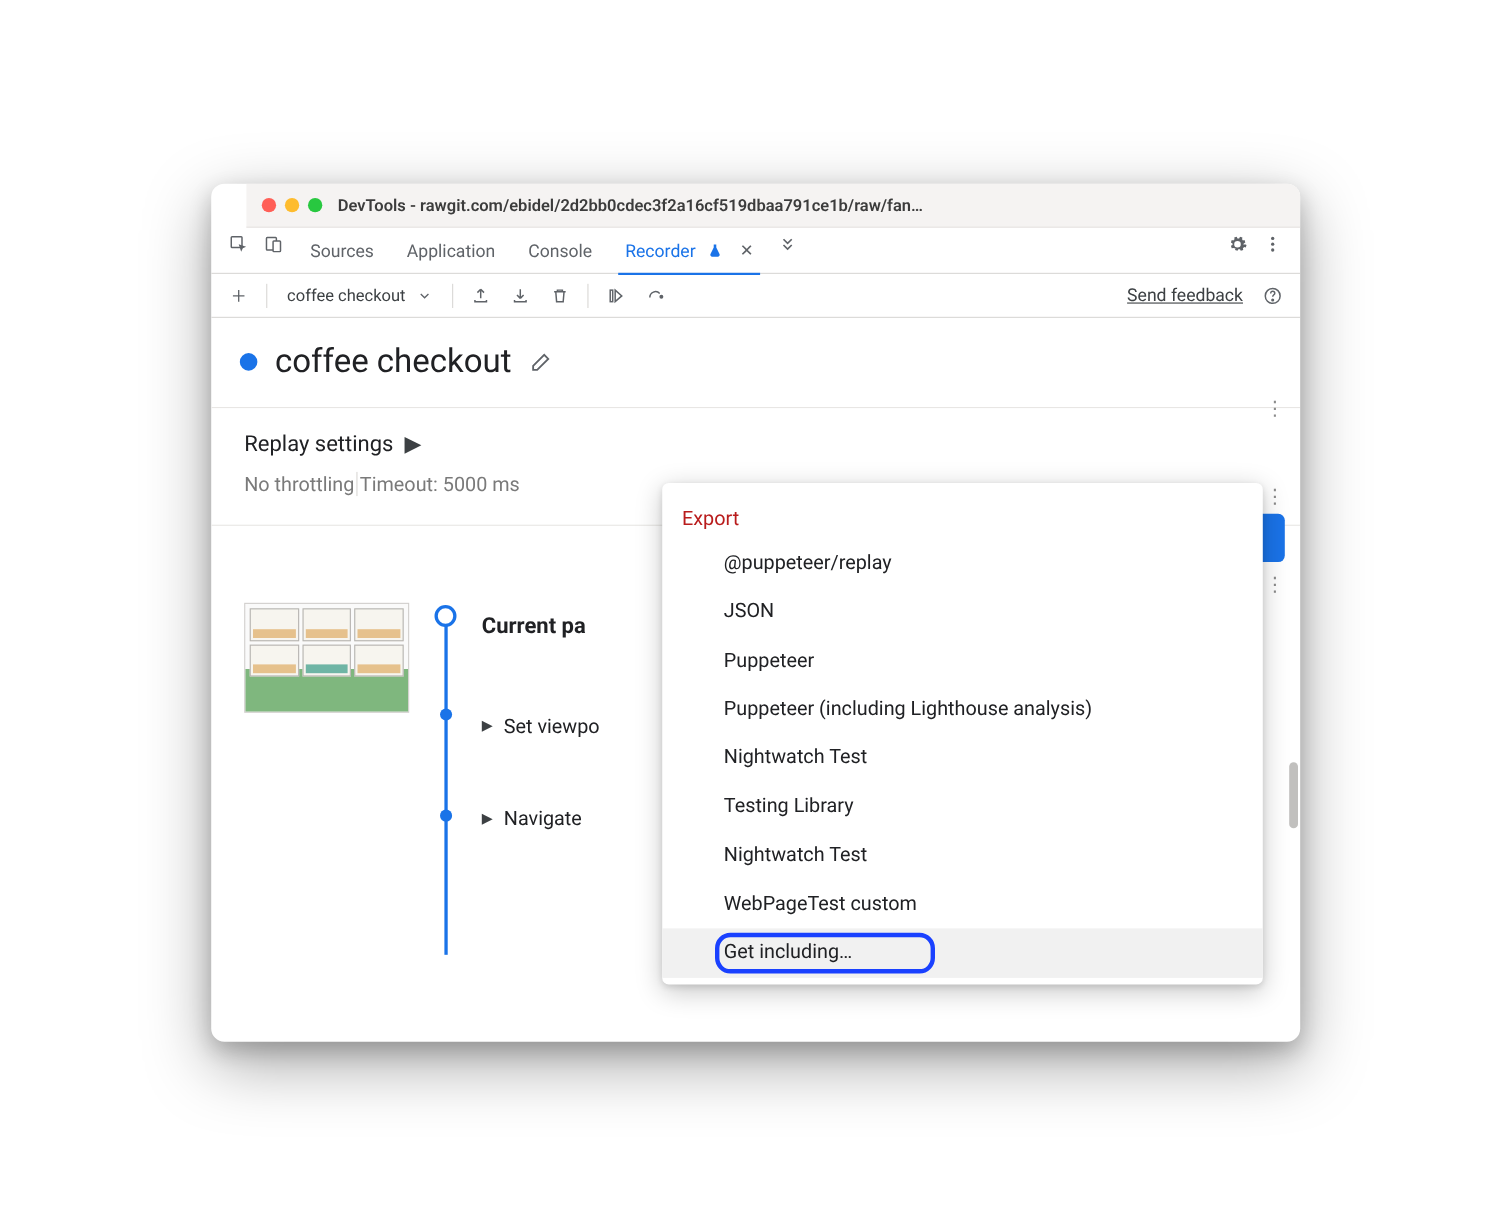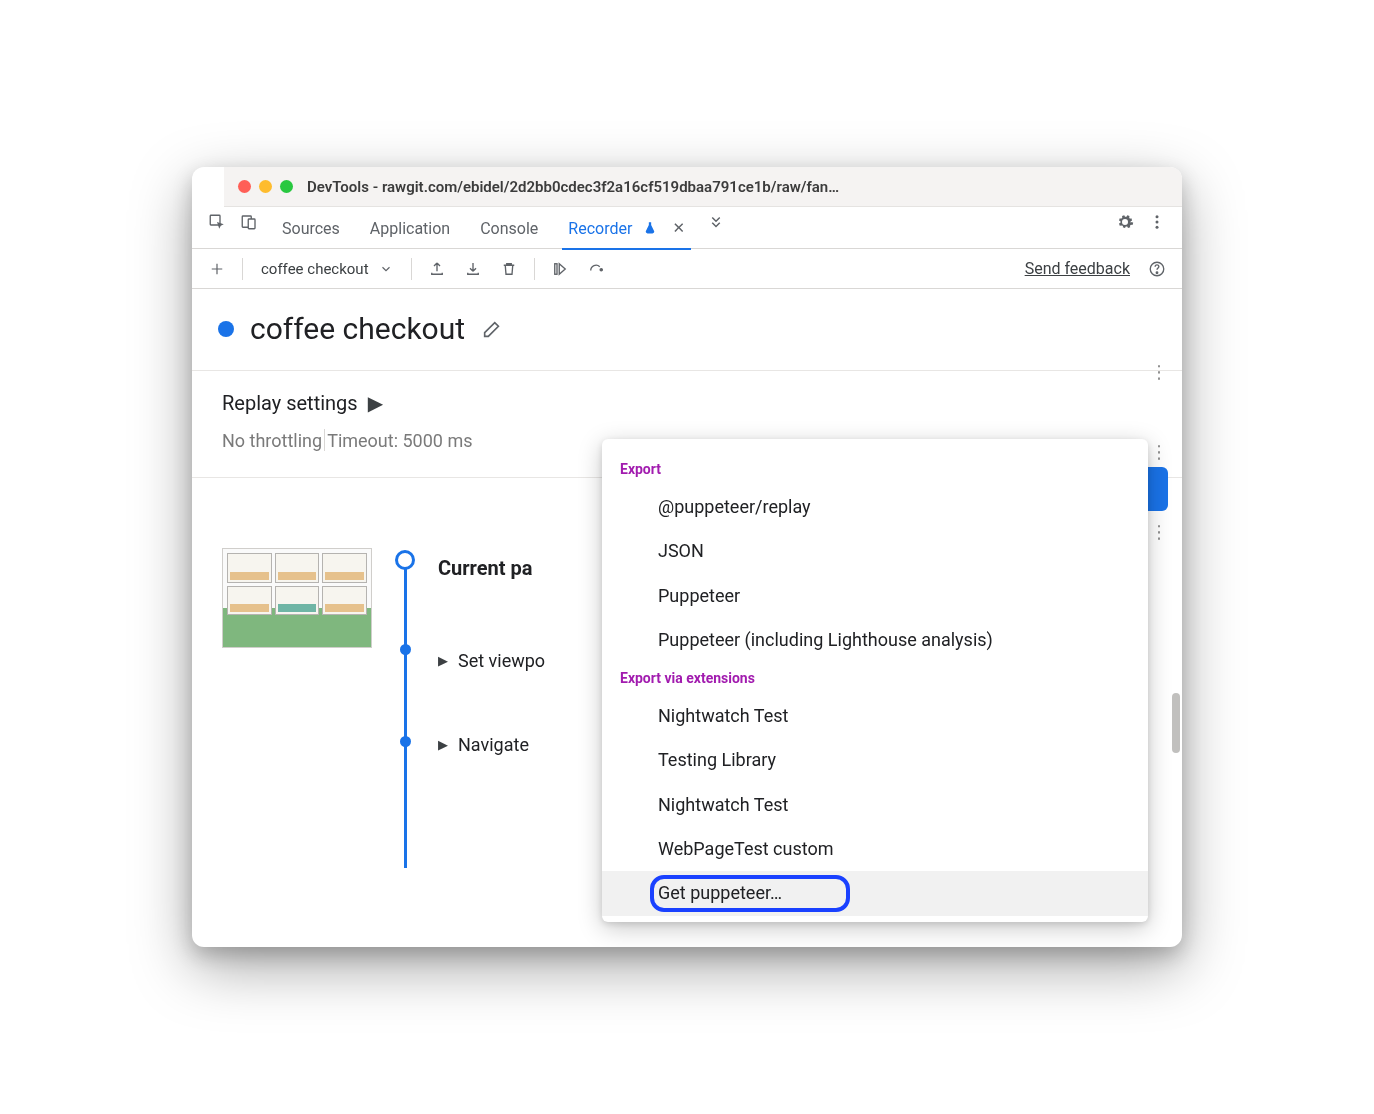--- a/index.html
+++ b/index.html
@@ -174,24 +174,23 @@
   top: 150px;
   left: 410px;
   width: 546px;
   background: #fff;
   border-radius: 6px;
   box-shadow: 0 6px 24px rgba(0,0,0,0.22), 0 2px 6px rgba(0,0,0,0.12);
   padding: 14px 0 6px;
   font-size: 18px;
 }
 .dd-section-label {
-  color: #a21caf;
+  color: #b91c1c;
   padding: 8px 18px 8px 18px;
-  font-size: 14px;
-  font-weight: bold;
+  font-size: 18px;
 }
 .dd-item {
   padding: 10px 18px 10px 56px;
   color: #202124;
   line-height: 1.35;
 }
 .dd-item.highlighted {
   background: #f1f1f1;
   position: relative;
 }
@@ -410,25 +409,24 @@
     </div>
 
     <div class="scroll-ind"></div>
 
     <div class="dropdown">
       <div class="dd-section-label">Export</div>
       <div class="dd-item">@puppeteer/replay</div>
       <div class="dd-item">JSON</div>
       <div class="dd-item">Puppeteer</div>
       <div class="dd-item">Puppeteer (including Lighthouse analysis)</div>
-      <div class="dd-section-label">Export via extensions</div>
       <div class="dd-item">Nightwatch Test</div>
       <div class="dd-item">Testing Library</div>
       <div class="dd-item">Nightwatch Test</div>
       <div class="dd-item">WebPageTest custom</div>
       <div class="dd-item highlighted">
-        <span>Get puppeteer…</span>
+        <span>Get including…</span>
         <div class="pill"></div>
       </div>
     </div>
 
   </div>
 </div>
 
 </body></html>

